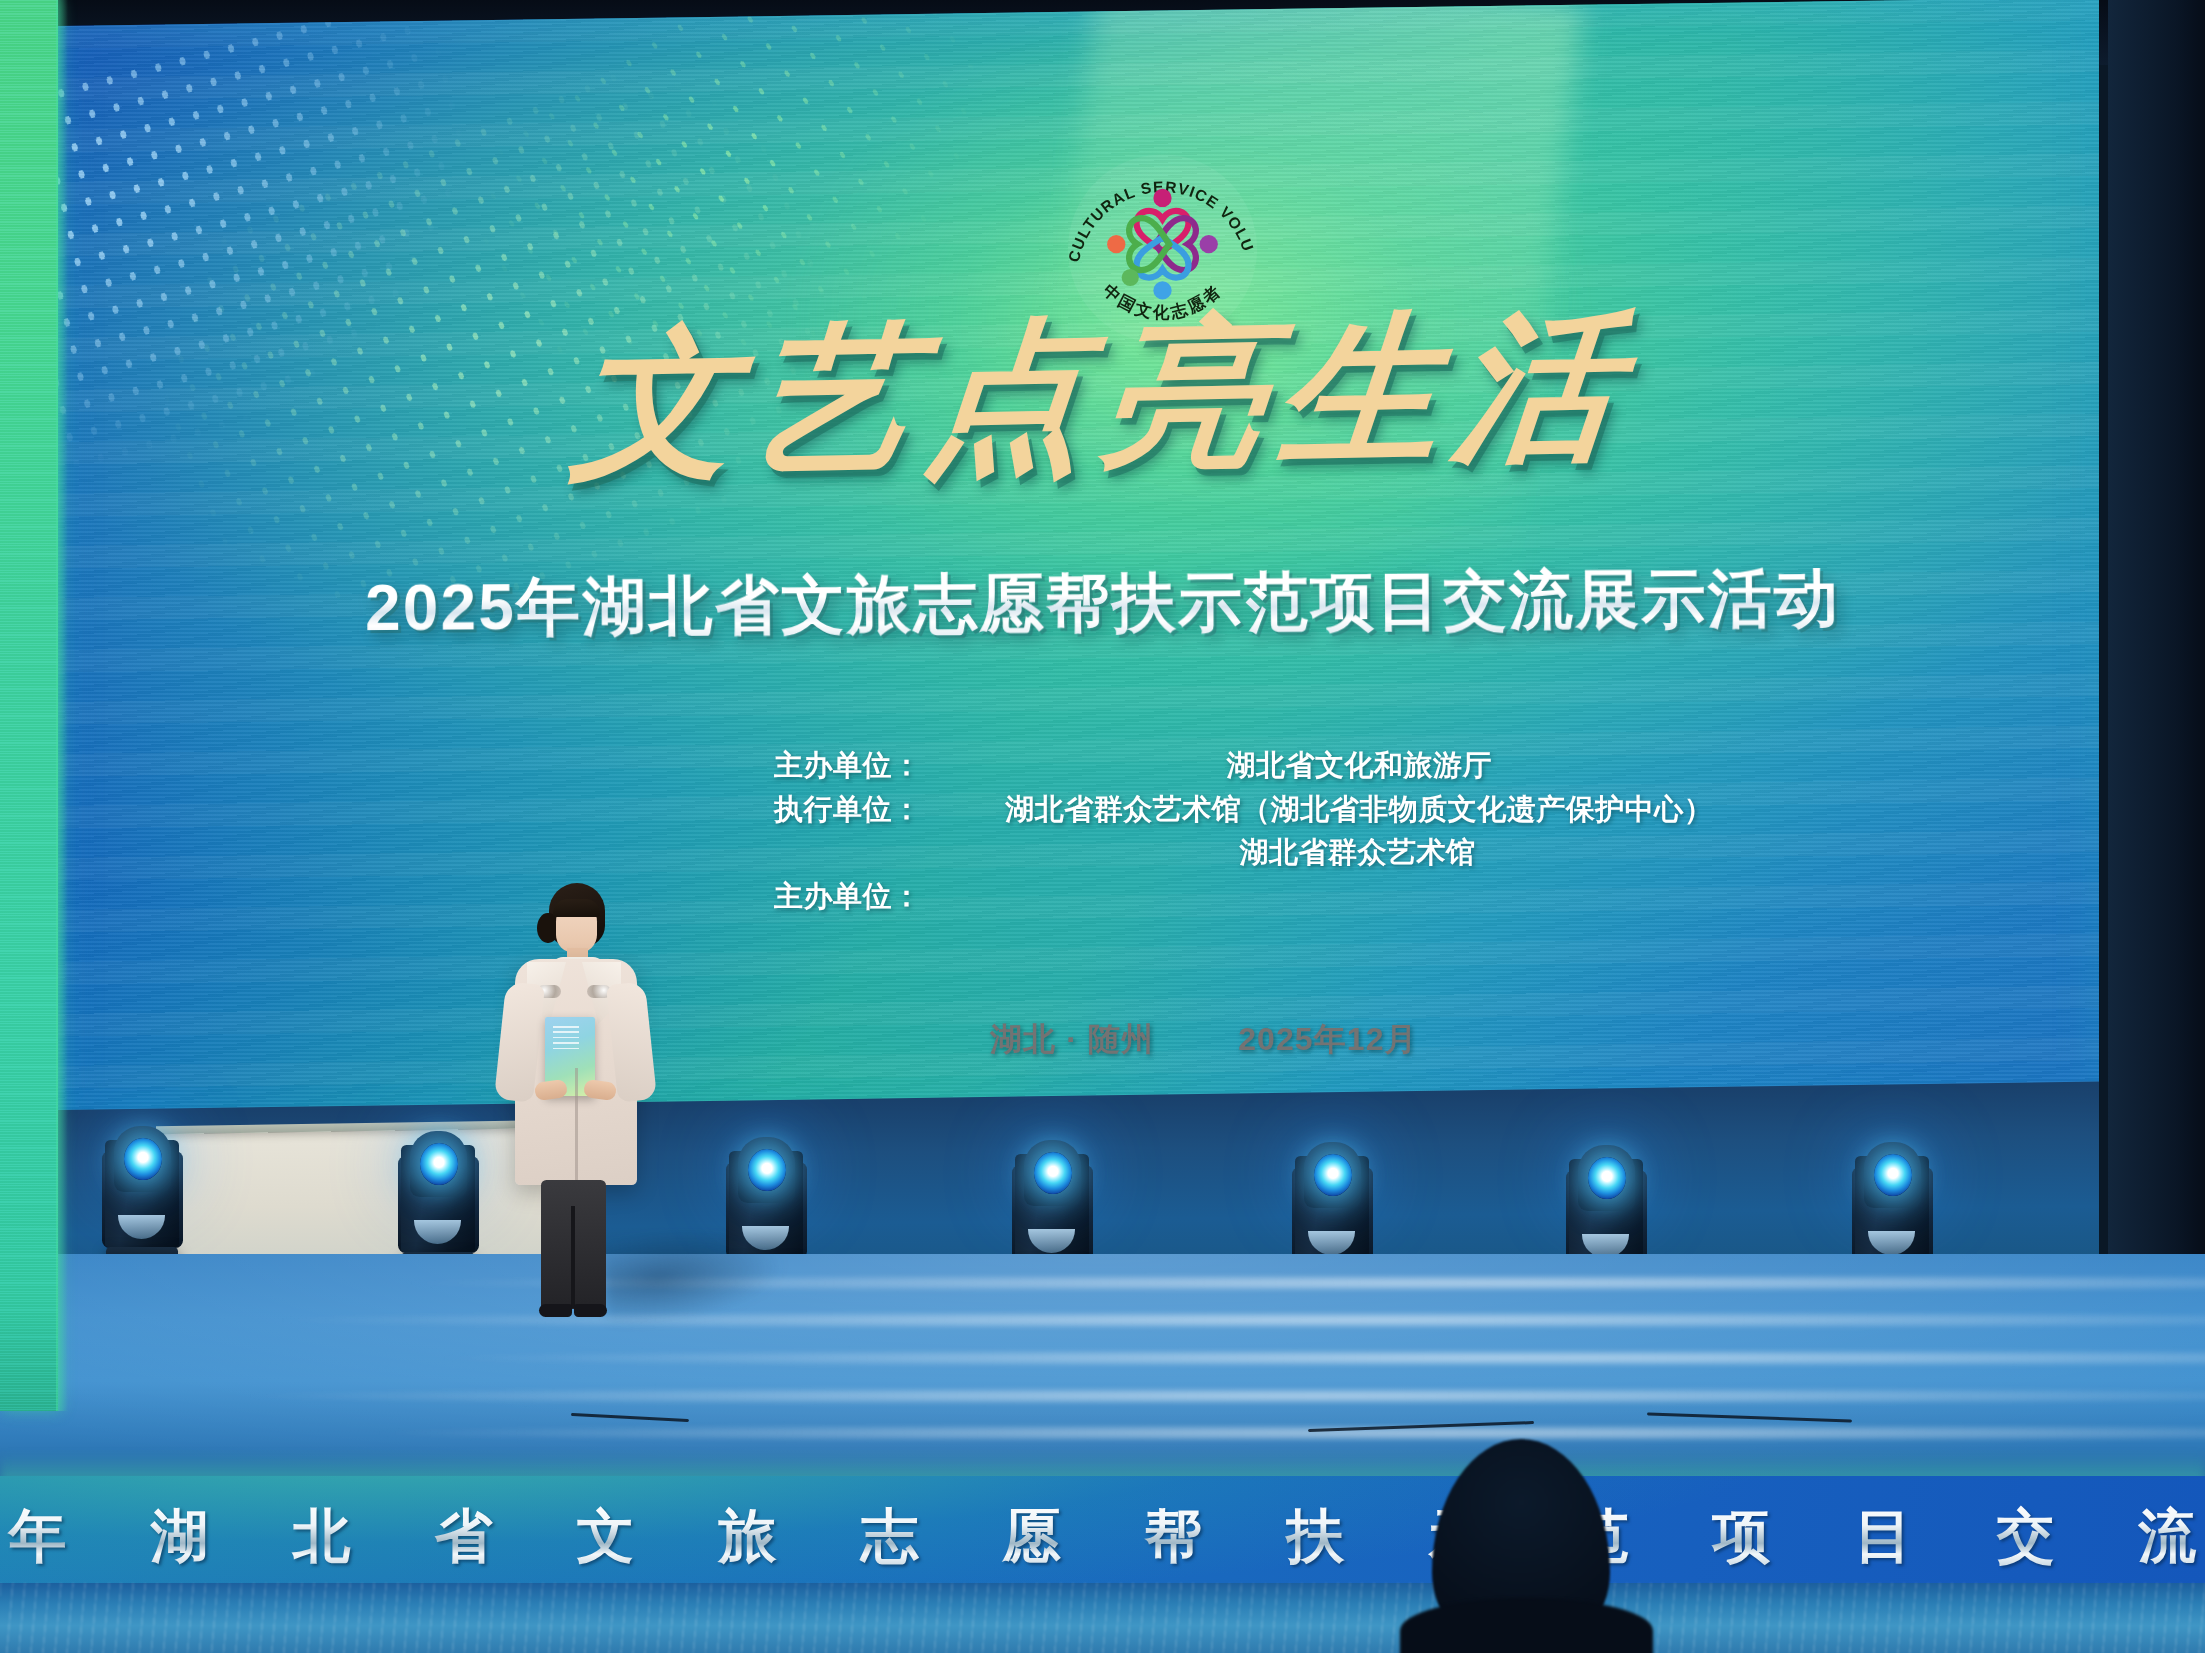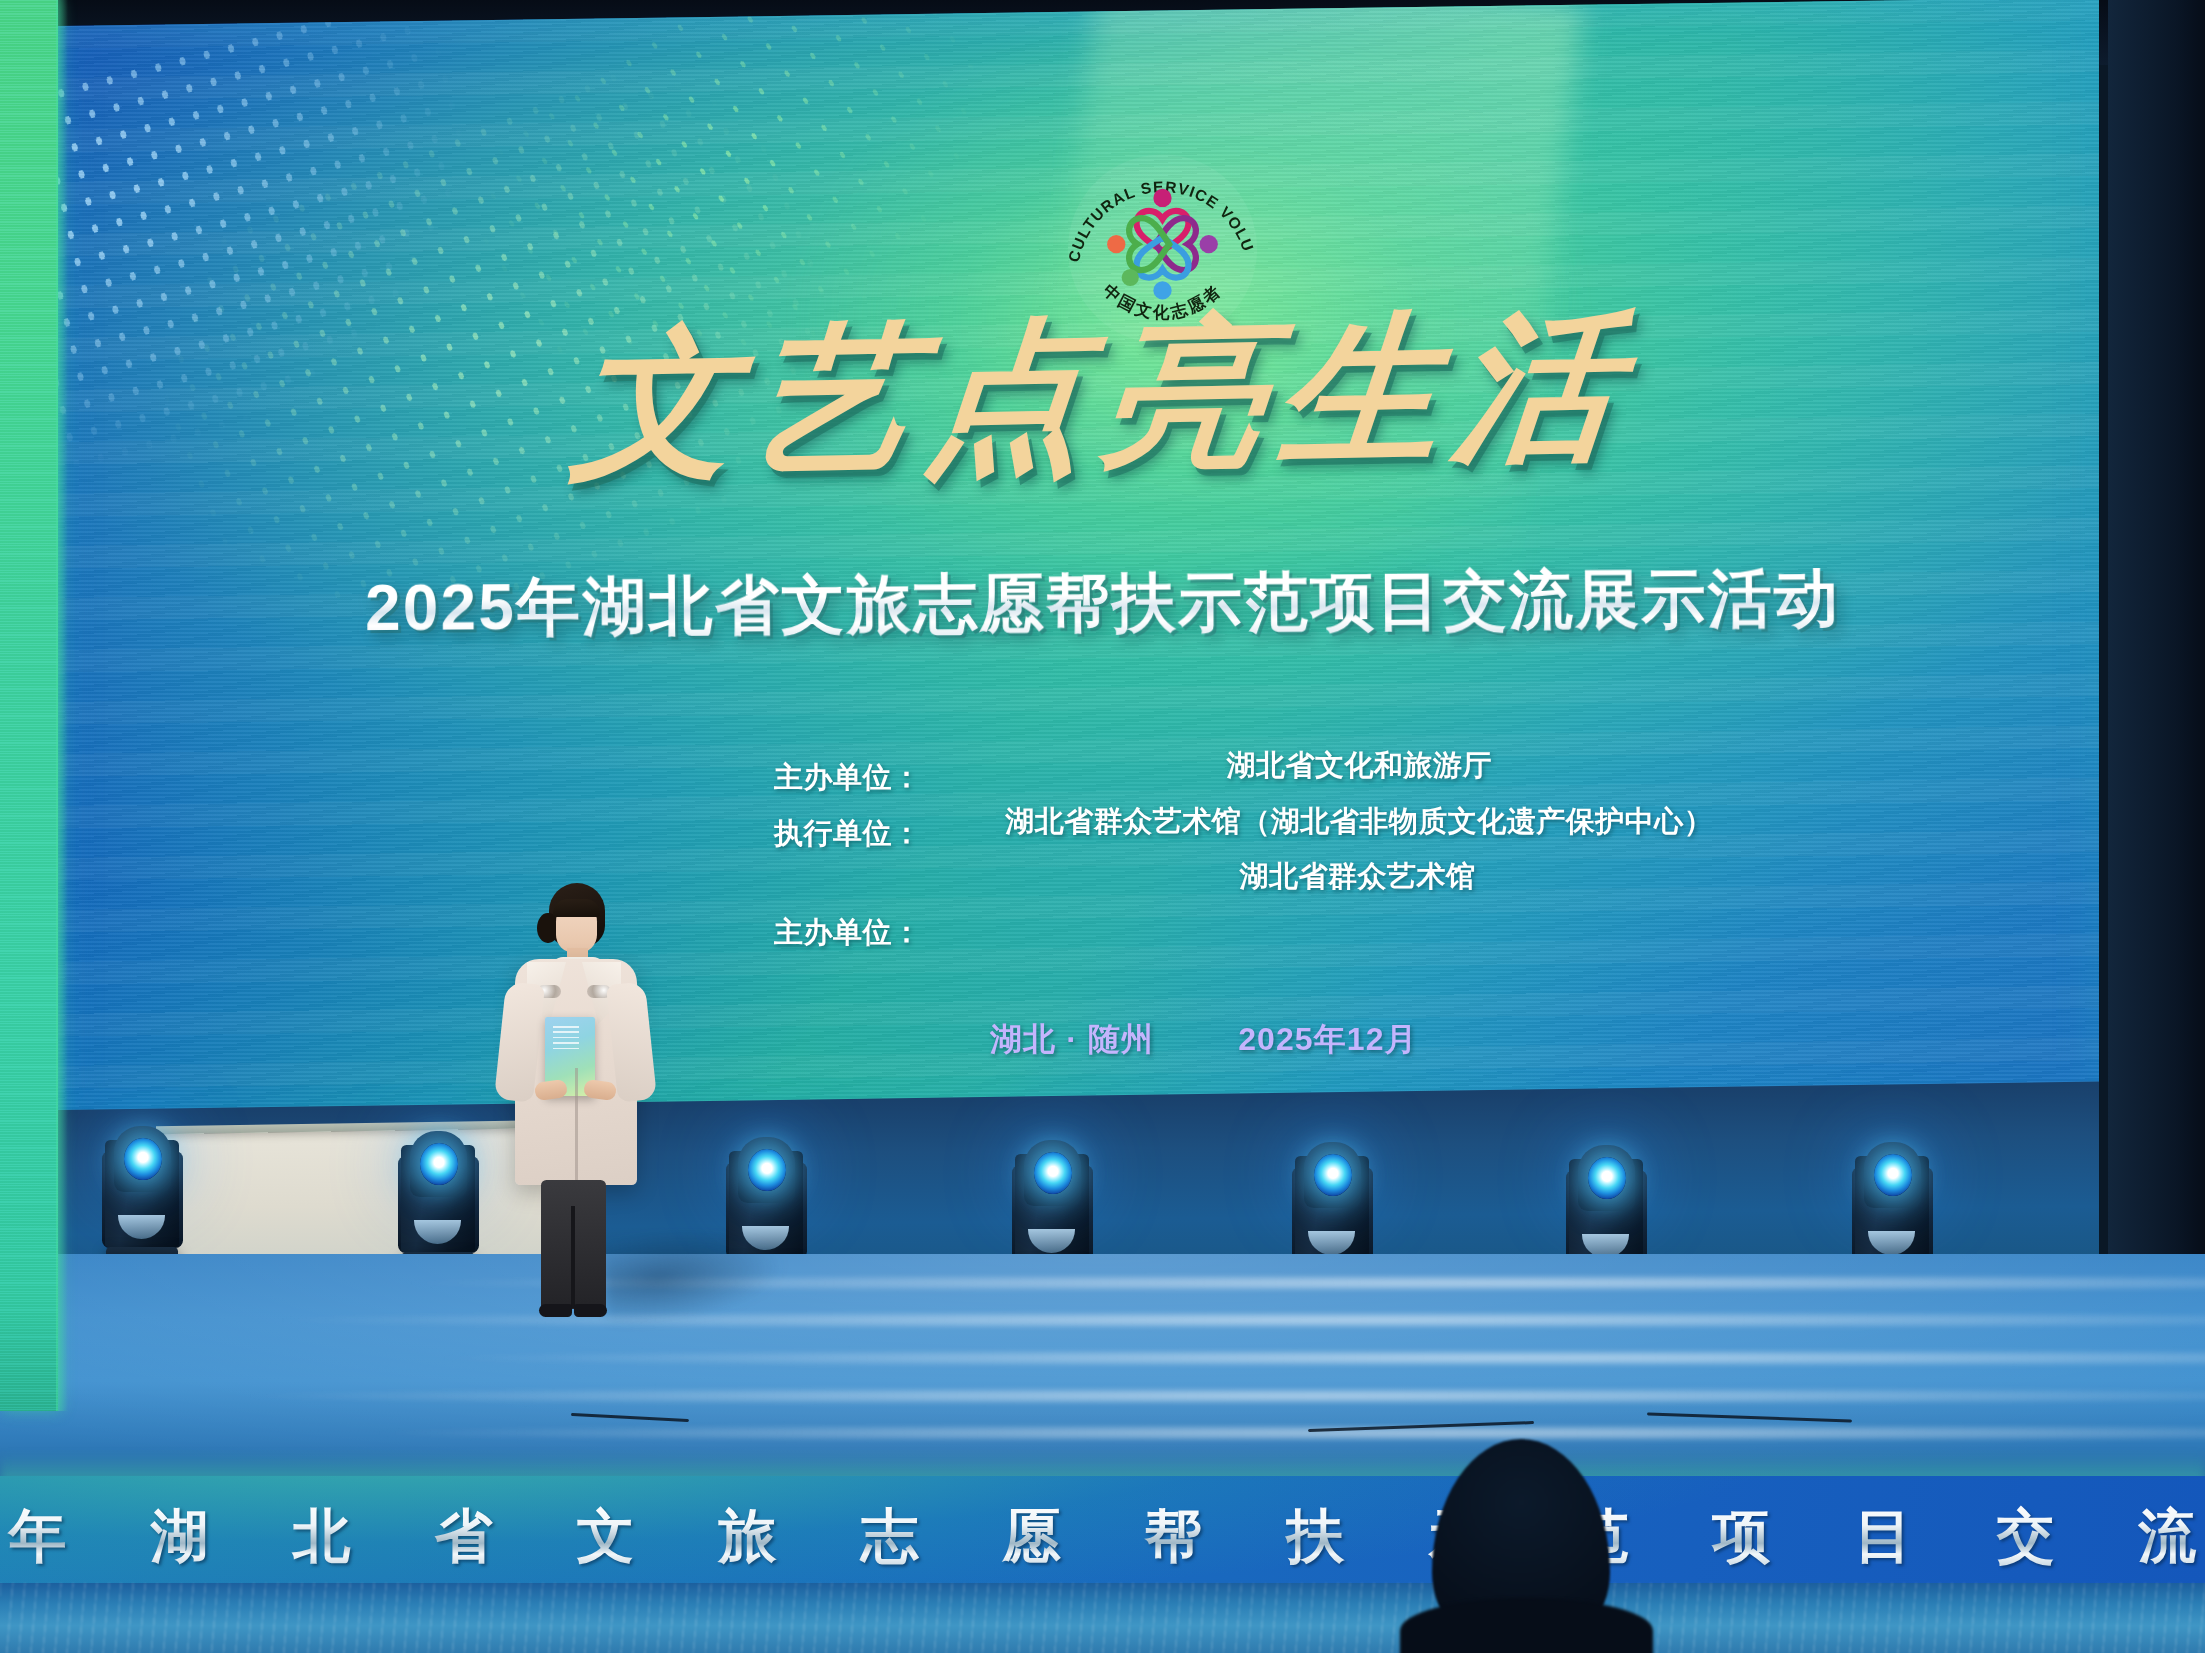--- a/index.html
+++ b/index.html
@@ -122,28 +122,28 @@
   }
 
   
   .credits{
     position:absolute;left:774px;top:744px;width:1023px;
     color:#ffffff;font-size:29px;line-height:1.50;font-weight:600;
     text-shadow:1.6px 2.2px 4.3px rgba(5,60,70,.55);
     letter-spacing:0.5px;
   }
   .credits .row{display:flex;}
-  .credits .lbl{flex:0 0 auto;margin-top:12px;}
+  .credits .lbl{flex:0 0 auto;}
   .credits .val{flex:1 1 auto;text-align:center;}
   .credits .indent{padding-left:144px;}
 
   
   .placedate{
     position:absolute;left:990px;top:1018px;
-    color:#c4b5fd;font-size:32px;font-weight:700;letter-spacing:1.1px;
+    color:#737373;font-size:32px;font-weight:700;letter-spacing:1.1px;
     text-shadow:1.6px 2.2px 4.3px rgba(5,60,70,.55);
     display:flex;gap:84px;white-space:nowrap;
   }
 
   
   .back-skirt{
     position:absolute;left:58px;top:1110px;width:2041px;height:178px;
     background:linear-gradient(180deg,#19406b 0%,#1d4f7f 30%,#1b5c93 70%,#195786 100%);
     transform:skewY(-0.8deg);transform-origin:left top;
   }

